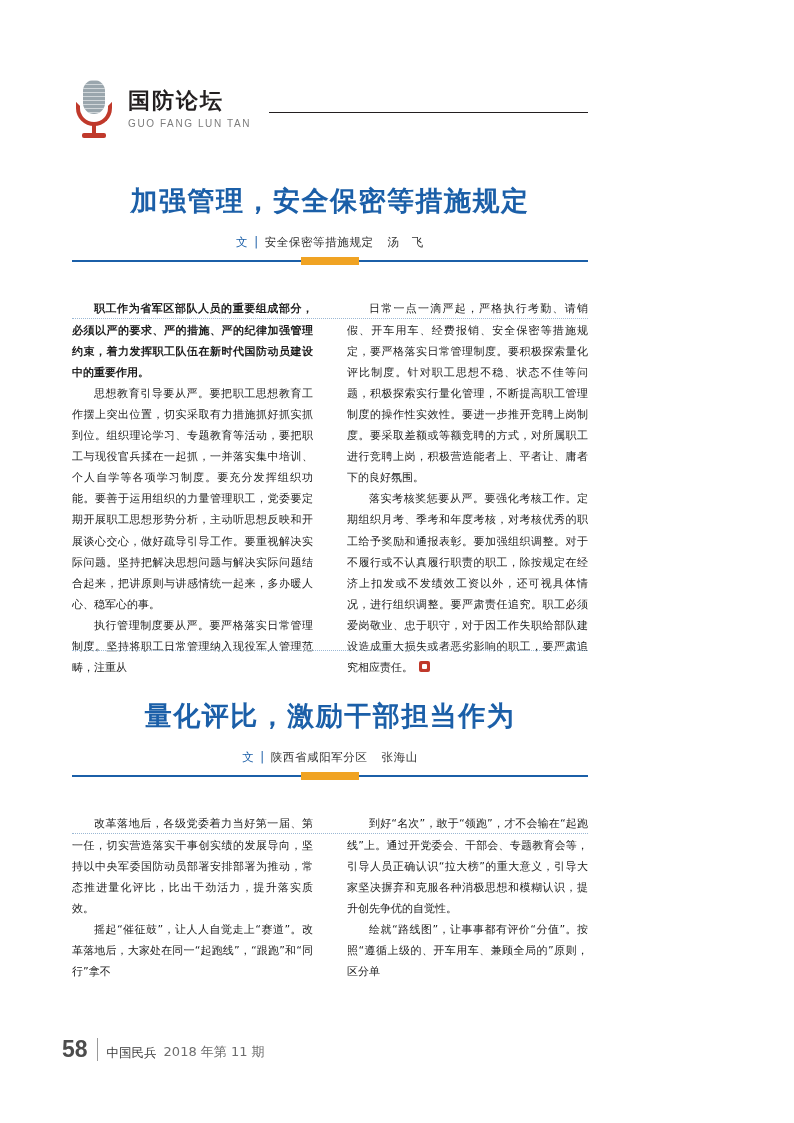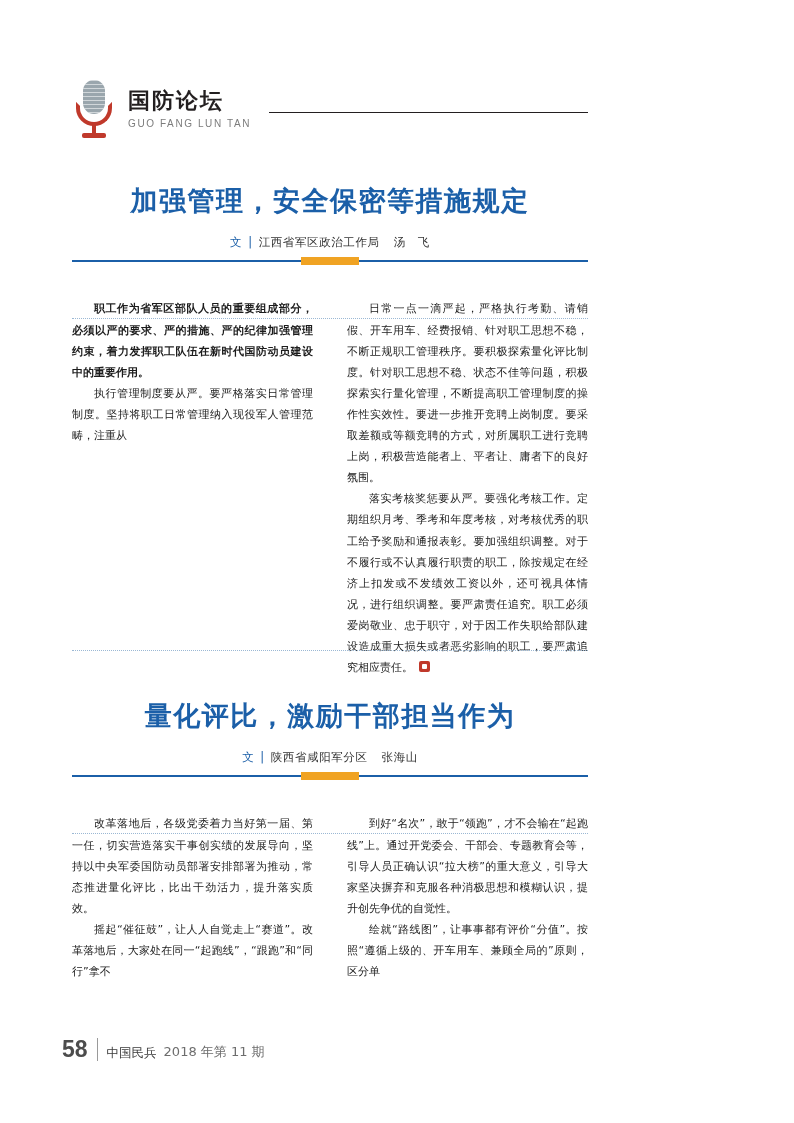--- a/index.html
+++ b/index.html
@@ -278,31 +278,32 @@
         <div class="mast-cn">国防论坛</div>
         <div class="mast-py">GUO FANG LUN TAN</div>
       </div>
       <div class="mast-rule"></div>
     </div>
   </div>
 
   <div class="article one">
     <div class="art-title">加强管理，安全保密等措施规定</div>
     <div class="byline">
-      <span class="wen">文</span><span class="bar">|</span><span>江西省军区政治工作局</span><span class="gap"></span><span>汤　飞</span>
+      <span class="wen">文</span><span class="bar">|</span><span>安全保密等措施规定</span><span class="gap"></span><span>汤　飞</span>
     </div>
     <div class="rule-blue"></div>
 
     <div class="cols">
       <div class="col">
         <p class="lead">职工作为省军区部队人员的重要组成部分，必须以严的要求、严的措施、严的纪律加强管理约束，着力发挥职工队伍在新时代国防动员建设中的重要作用。</p>
+        <p>思想教育引导要从严。要把职工思想教育工作摆上突出位置，切实采取有力措施抓好抓实抓到位。组织理论学习、专题教育等活动，要把职工与现役官兵揉在一起抓，一并落实集中培训、个人自学等各项学习制度。要充分发挥组织功能。要善于运用组织的力量管理职工，党委要定期开展职工思想形势分析，主动听思想反映和开展谈心交心，做好疏导引导工作。要重视解决实际问题。坚持把解决思想问题与解决实际问题结合起来，把讲原则与讲感情统一起来，多办暖人心、稳军心的事。</p>
         <p>执行管理制度要从严。要严格落实日常管理制度。坚持将职工日常管理纳入现役军人管理范畴，注重从</p>
       </div>
       <div class="col">
-        <p>日常一点一滴严起，严格执行考勤、请销假、开车用车、经费报销、针对职工思想不稳，不断正规职工管理秩序。要积极探索量化评比制度。针对职工思想不稳、状态不佳等问题，积极探索实行量化管理，不断提高职工管理制度的操作性实效性。要进一步推开竞聘上岗制度。要采取差额或等额竞聘的方式，对所属职工进行竞聘上岗，积极营造能者上、平者让、庸者下的良好氛围。</p>
+        <p>日常一点一滴严起，严格执行考勤、请销假、开车用车、经费报销、安全保密等措施规定，要严格落实日常管理制度。要积极探索量化评比制度。针对职工思想不稳、状态不佳等问题，积极探索实行量化管理，不断提高职工管理制度的操作性实效性。要进一步推开竞聘上岗制度。要采取差额或等额竞聘的方式，对所属职工进行竞聘上岗，积极营造能者上、平者让、庸者下的良好氛围。</p>
         <p><span>落实考核奖惩要从严。要强化考核工作。定期组织月考、季考和年度考核，对考核优秀的职工给予奖励和通报表彰。要加强组织调整。对于不履行或不认真履行职责的职工，除按规定在经济上扣发或不发绩效工资以外，还可视具体情况，进行组织调整。要严肃责任追究。职工必须爱岗敬业、忠于职守，对于因工作失职给部队建设造成重大损失或者恶劣影响的职工，要严肃追究相应责任。</span><span class="endmark"></span></p>
       </div>
     </div>
   </div>
 
   <div class="dotted d1"></div>
   <div class="dotted d2"></div>
 
   <div class="article two">
     <div class="art-title">量化评比，激励干部担当作为</div>

